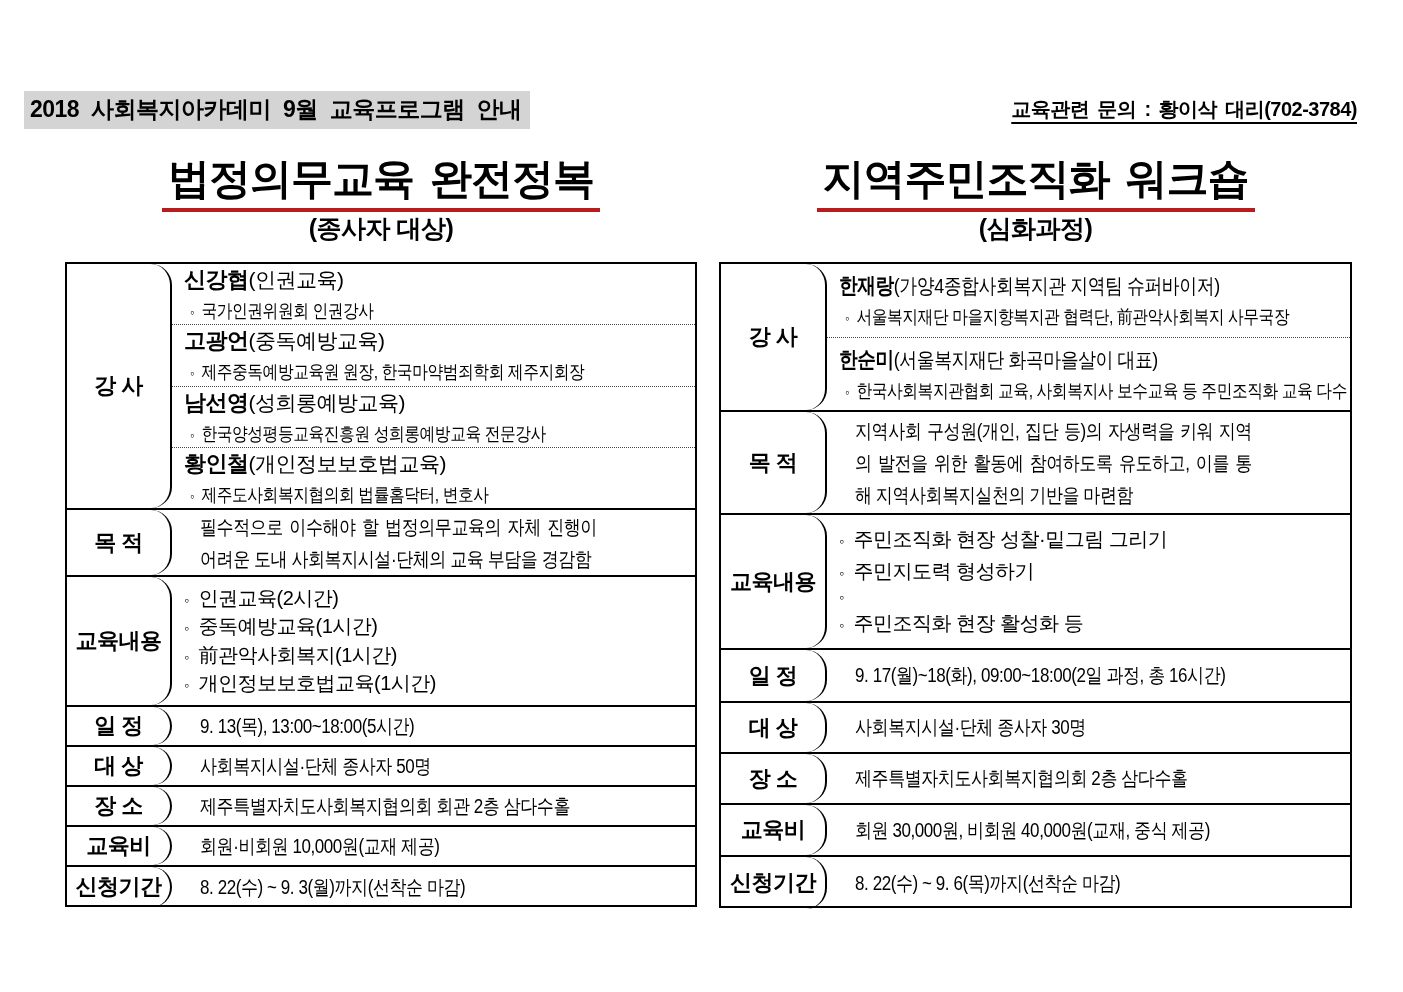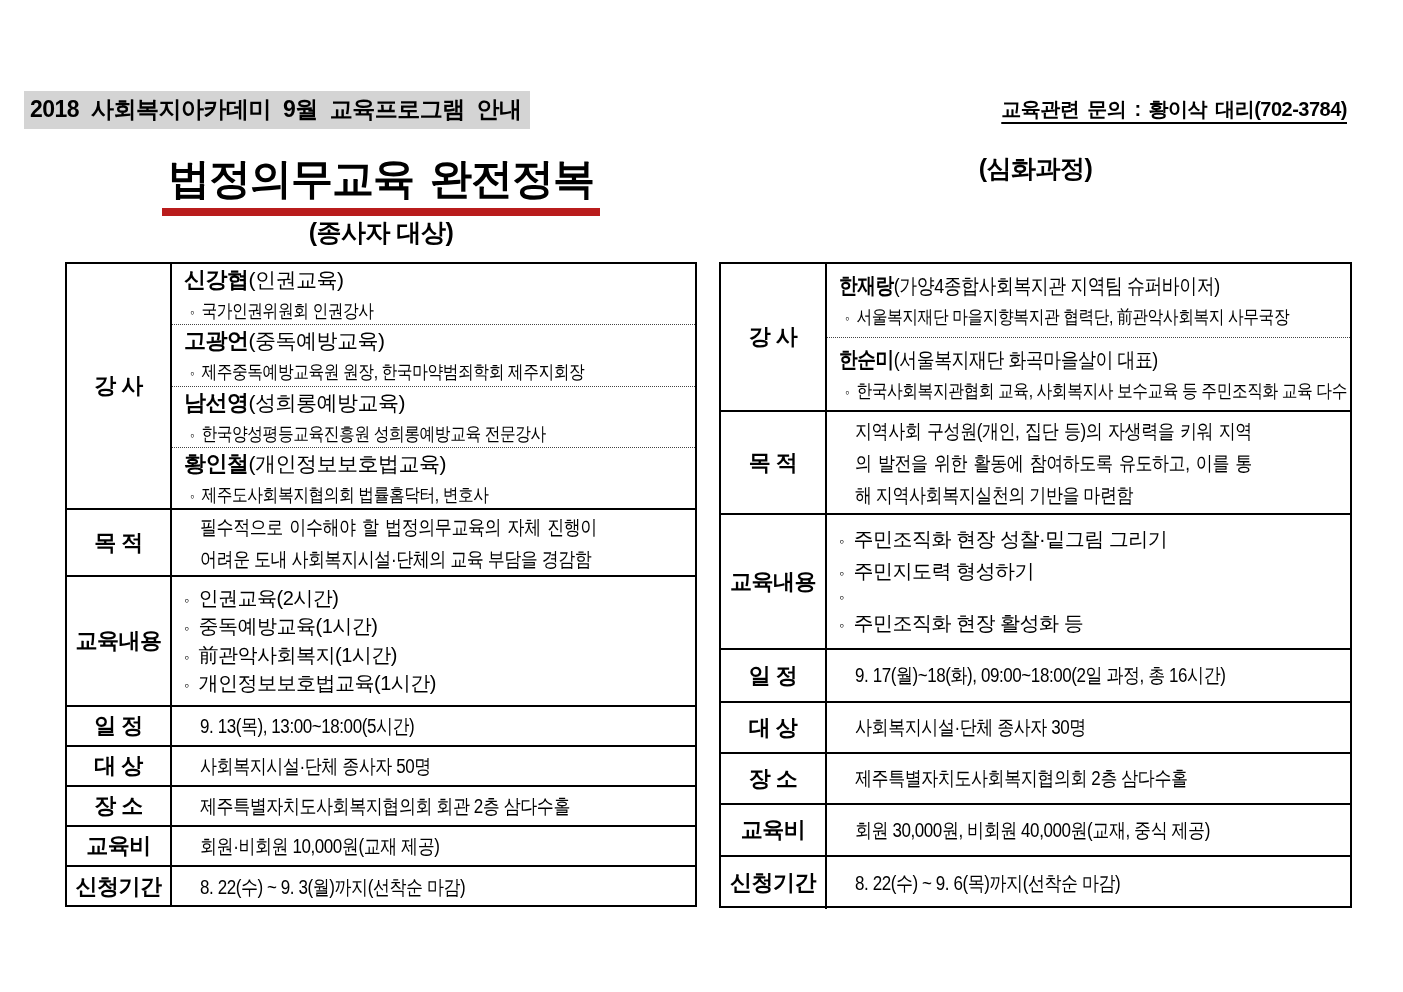--- a/index.html
+++ b/index.html
@@ -9,53 +9,53 @@
     color:#000;
   }
   
   .hdr-left{
     position:absolute;left:24px;top:91px;
     background:#d4d4d4;padding:3px 8px 4px 6px;
     font-size:23px;font-weight:700;letter-spacing:-0.5px;word-spacing:6px;
     white-space:nowrap;
   }
   .hdr-right{
-    position:absolute;right:56px;top:96px;
+    position:absolute;right:46px;top:96px;
     font-size:20px;font-weight:700;letter-spacing:-0.5px;word-spacing:3px;
     text-decoration:underline;text-decoration-thickness:2px;text-underline-offset:6px;
     white-space:nowrap;
   }
   
   .title-block{position:absolute;text-align:center;}
   .title-block.lft{left:65px;top:152px;width:632px;}
   .title-block.rgt{left:719px;top:152px;width:633px;}
   .main-title{
     display:inline-block;font-size:42px;font-weight:700;letter-spacing:-1px;
-    line-height:1.3;border-bottom:8px solid #b91c1c;padding:0 6px 1px 6px;
+    line-height:1.3;border-bottom:4px solid #b91c1c;padding:0 6px 1px 6px;
     white-space:nowrap;
   }
   .emph{
     -webkit-text-emphasis:filled dot over;text-emphasis:filled dot over;
     -webkit-text-emphasis-position:over right;text-emphasis-position:over right;
   }
   .title-rest{margin-left:16px;}
   .subtitle{font-size:25px;font-weight:700;margin-top:0;letter-spacing:-0.5px;}
   
   .ptable{
     position:absolute;border:2px solid #000;box-sizing:border-box;
     display:flex;flex-direction:column;background:#fff;
   }
   .ptable.lft{left:65px;top:262px;width:632px;height:645px;}
   .ptable.rgt{left:719px;top:262px;width:633px;height:646px;}
   .trow{display:flex;border-bottom:2px solid #000;box-sizing:border-box;min-height:0;}
   .trow:last-child{border-bottom:none;}
   .lbl{
     flex:0 0 105px;border-right:2px solid #000;box-sizing:border-box;
     display:flex;align-items:center;justify-content:center;
-    font-weight:700;font-size:22px;letter-spacing:-0.5px;text-align:center;
+    font-weight:700;font-size:22px;letter-spacing:-0.5px;text-align:center;border-radius:21px;
   }
   .val{
     flex:1;display:flex;align-items:center;padding:0 28px;box-sizing:border-box;
     font-size:20px;letter-spacing:-0.5px;min-width:0;overflow:hidden;
   }
   .col{flex-direction:column;align-items:stretch;justify-content:space-evenly;padding:0;}
   
   .sqz{width:118%;transform:scaleX(0.85);transform-origin:0 50%;}
   
   .lect{
@@ -86,20 +86,21 @@
 
 <div class="hdr-left">2018 사회복지아카데미 9월 교육프로그램 안내</div>
 <div class="hdr-right">교육관련 문의 : 황이삭 대리(702-3784)</div>
 
 <div class="title-block lft">
   <div class="main-title"><span class="emph">법정의무교육</span><span class="title-rest">완전정복</span></div>
   <div class="subtitle">(종사자 대상)</div>
 </div>
 
 <div class="title-block rgt">
+  <div class="main-title"><span class="emph">지역주민조직화</span><span class="title-rest">워크숍</span></div>
   <div class="subtitle">(심화과정)</div>
 </div>
 
 <div class="ptable lft">
 
   <div class="trow" style="flex:0 0 246px;">
     <div class="lbl">강 사</div>
     <div class="val col">
       <div class="lect">
         <div class="lect-head"><span class="lect-name">신강협</span><span class="lect-field">(인권교육)</span></div>

